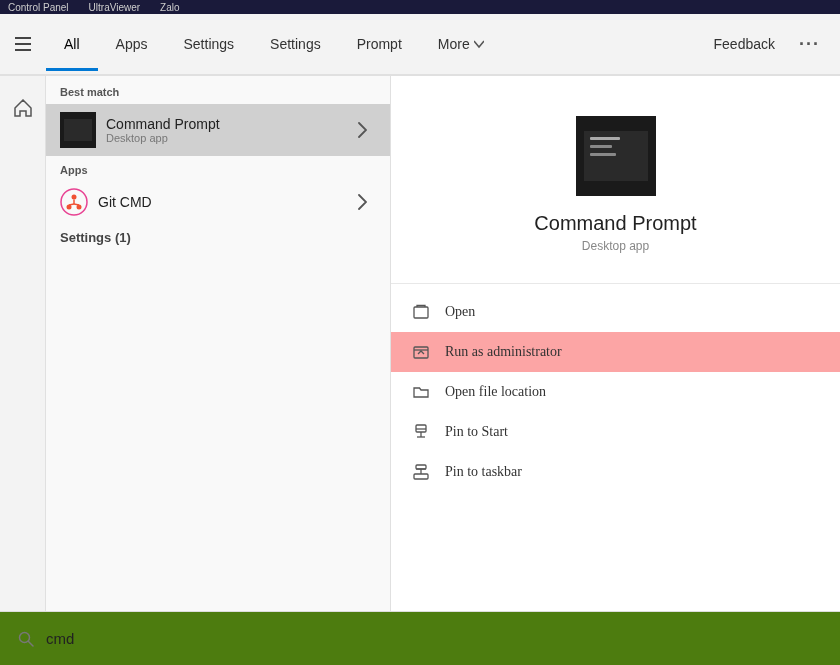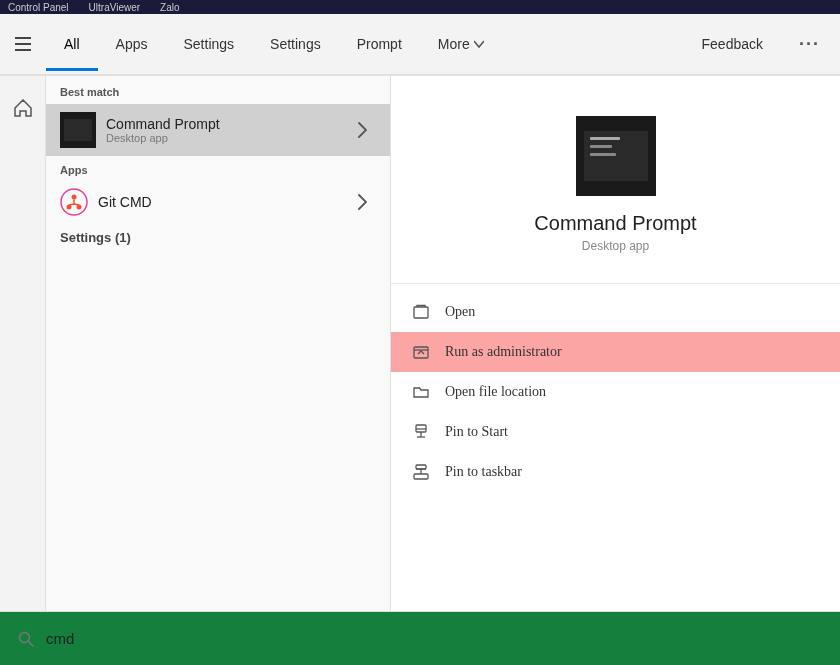--- a/index.html
+++ b/index.html
@@ -114,21 +114,21 @@
     }
 
     .nav-tab-more svg {
       width: 10px;
       height: 10px;
     }
 
     .nav-right {
       display: flex;
       align-items: center;
-      gap: 20px;
+      gap: 8px;
       padding-right: 12px;
     }
 
     .feedback-btn {
       font-size: 14px;
       color: #333;
       cursor: pointer;
       padding: 6px 8px;
     }
 
@@ -363,21 +363,21 @@
       color: #555;
     }
 
     
     .search-bar-container {
       position: absolute;
       bottom: 0;
       left: 0;
       right: 0;
       height: 54px;
-      background: #15803d;
+      background: #4d7c0f;
       display: flex;
       align-items: center;
       padding: 0 14px;
       border-top: 1px solid #ddd;
     }
 
     .search-icon-box {
       width: 24px;
       height: 24px;
       display: flex;

